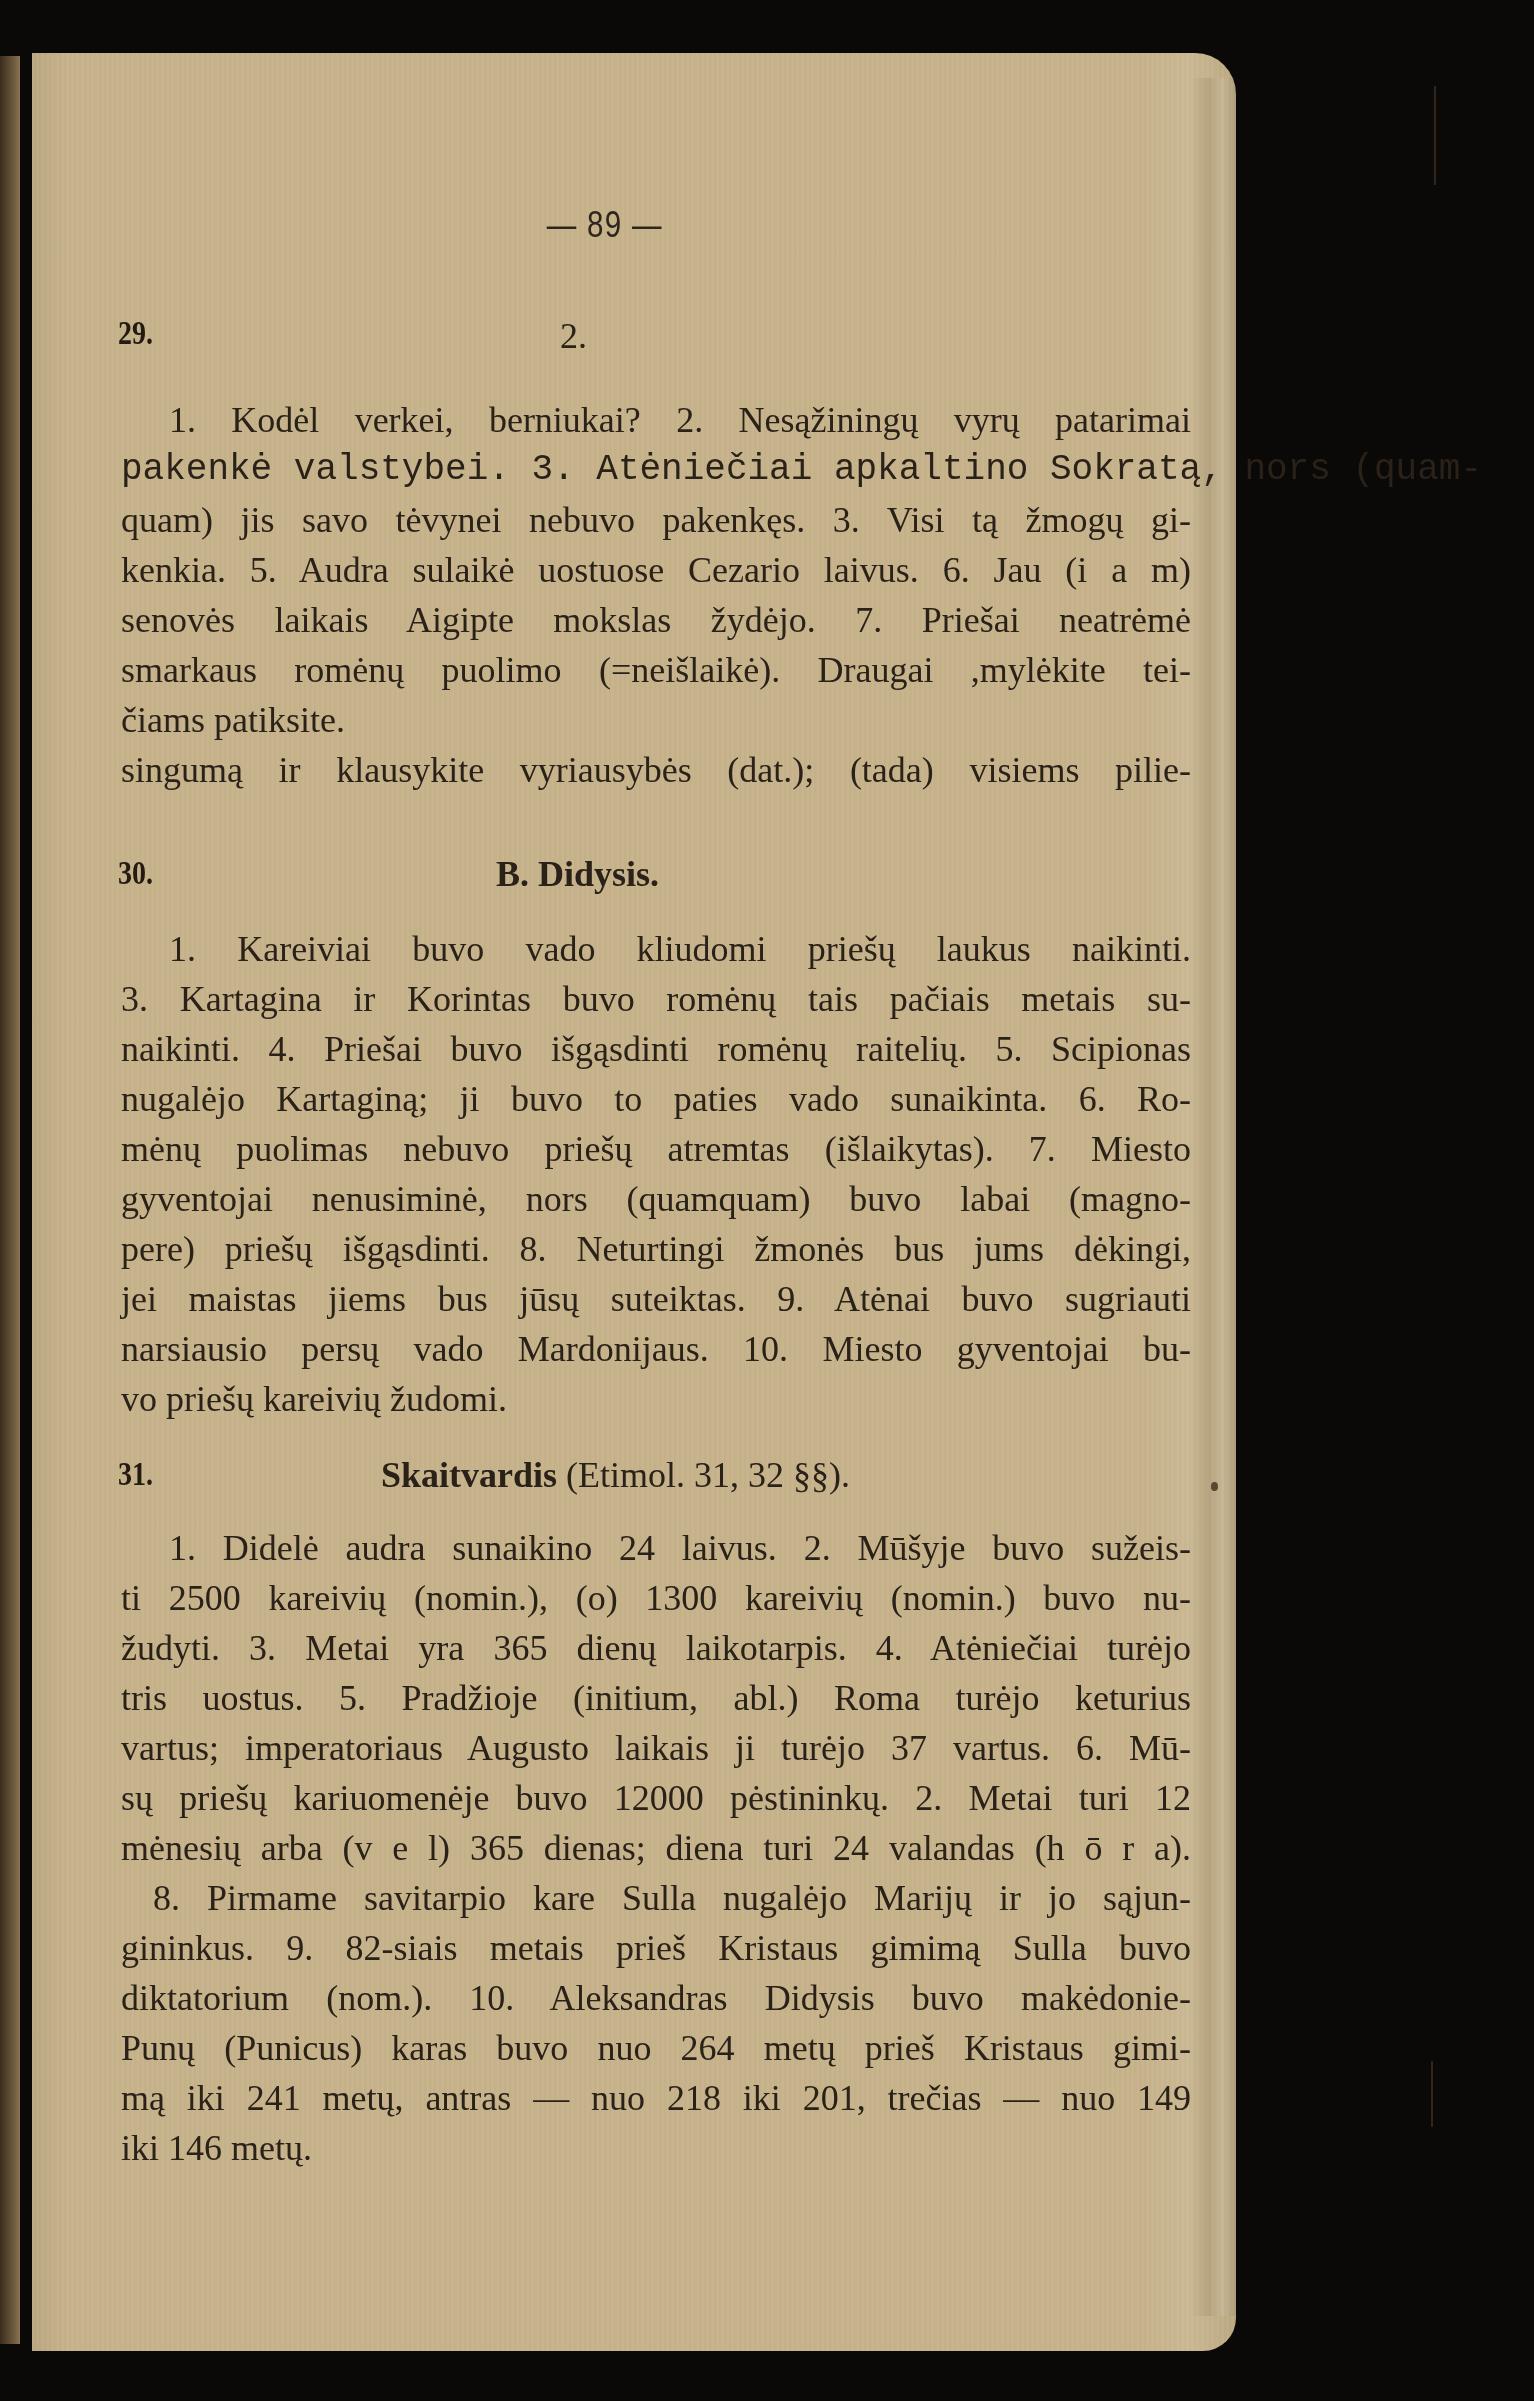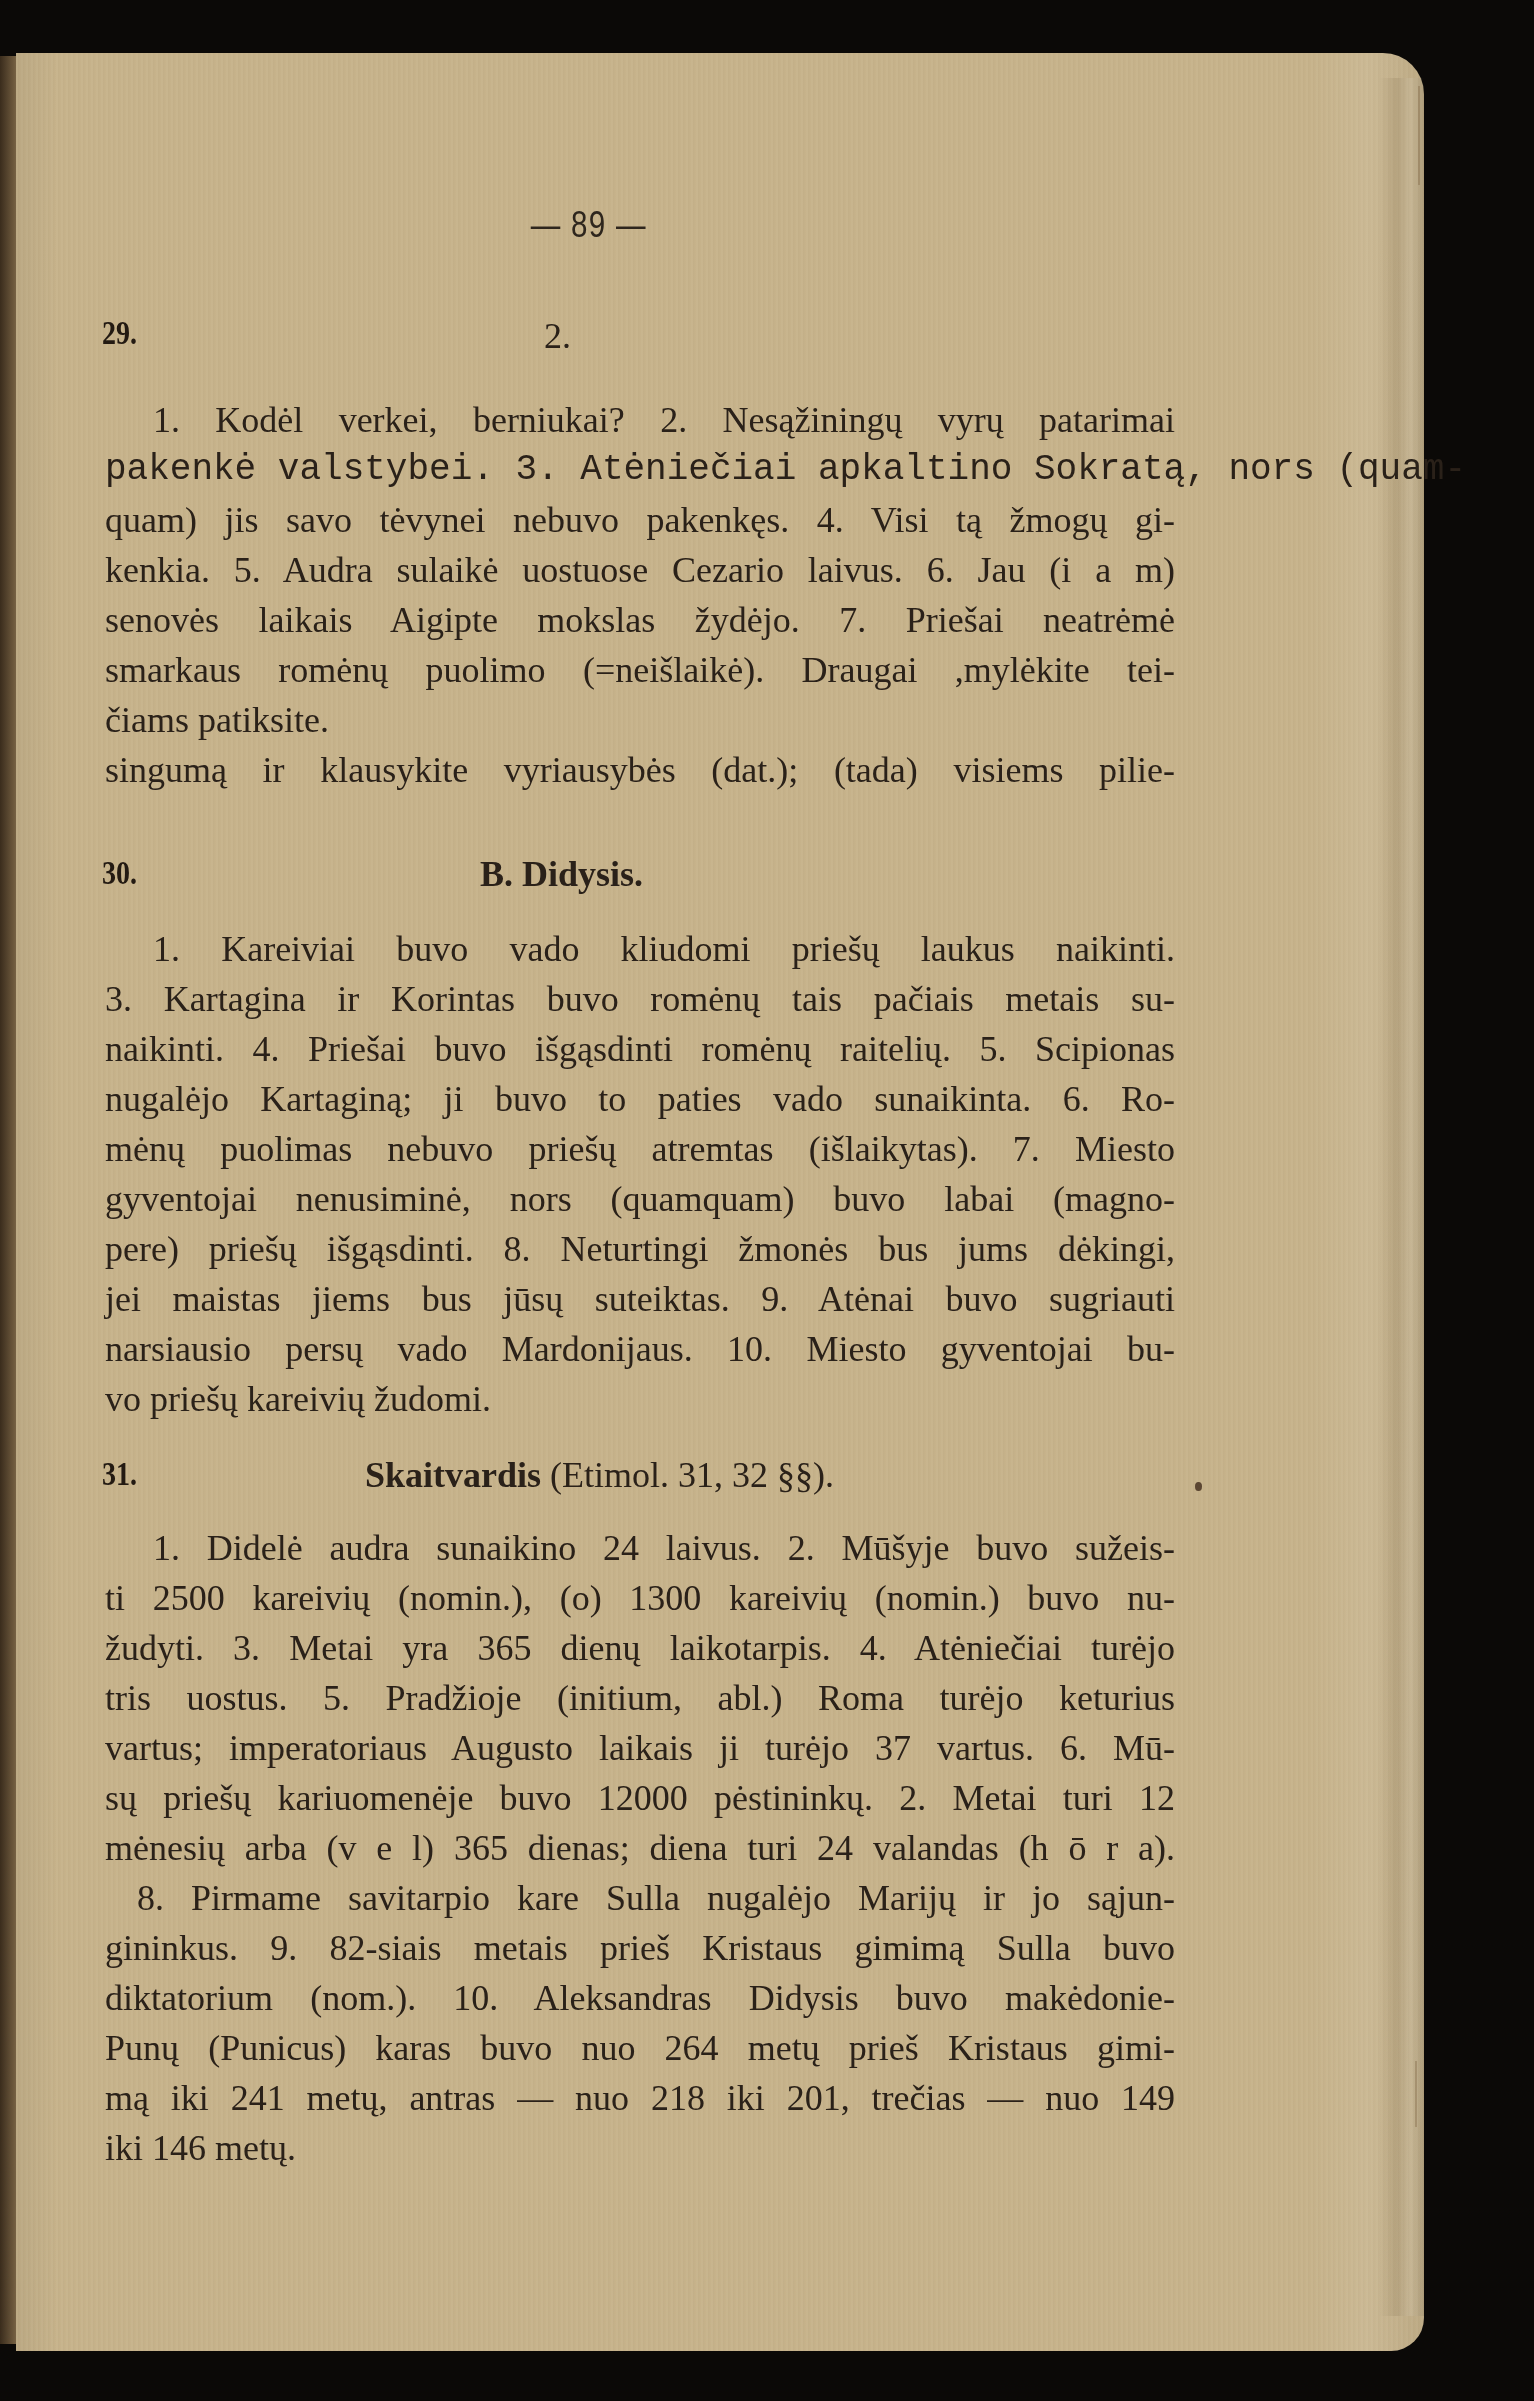--- a/index.html
+++ b/index.html
@@ -19,23 +19,23 @@
     .spine-strip {
       position: absolute;
       left: 0;
       top: 56px;
       width: 20px;
       height: 2288px;
       background: linear-gradient(90deg, #3a2c1c 0%, #6e5a3e 70%, #8a7452 100%);
     }
     .page {
       position: absolute;
-      left: 16px;
+      left: 32px;
       top: 53px;
-      width: 1408px;
+      width: 1204px;
       height: 2298px;
       background: #c7b38b;
       background-image:
         linear-gradient(90deg, rgba(0,0,0,0.06) 0%, rgba(0,0,0,0) 3%, rgba(0,0,0,0) 92%, rgba(255,255,255,0.08) 96%, rgba(0,0,0,0.05) 100%),
         repeating-linear-gradient(90deg, rgba(255,255,255,0.025) 0px, rgba(255,255,255,0.025) 1.6px, rgba(0,0,0,0.02) 2.5px, rgba(0,0,0,0) 5px);
       border-top-right-radius: 41px;
       border-bottom-right-radius: 33px;
       border-bottom-left-radius: 0 49px;
     }
     .page-edge {
@@ -133,21 +133,21 @@
         <span class="num">— 89 —</span>
       </div>
 
       <div class="section-num" style="left:86px; top:262px;">29.</div>
       <div class="section-title" style="left:528px; top:262px;">
         <span>2.</span>
       </div>
       <div class="para" style="top:342px;">
         <span class="line indent" style="text-align-last: justify;">1. Kodėl verkei, berniukai? 2. Nesąžiningų vyrų patarimai</span>
         <span class="line" style="text-align-last: justify; font-family: Liberation Mono, monospace;">pakenkė valstybei. 3. Atėniečiai apkaltino Sokratą, nors (quam-</span>
-        <span class="line" style="text-align-last: justify;">quam) jis savo tėvynei nebuvo pakenkęs. 4. Visi tą žmogų gi-</span>
+        <span class="line" style="text-align-last: justify;">quam) jis savo tėvynei nebuvo pakenkęs. 3. Visi tą žmogų gi-</span>
         <span class="line" style="text-align-last: justify;">kenkia. 5. Audra sulaikė uostuose Cezario laivus. 6. Jau (i a m)</span>
         <span class="line" style="text-align-last: justify;">senovės laikais Aigipte mokslas žydėjo. 7. Priešai neatrėmė</span>
         <span class="line" style="text-align-last: justify;">smarkaus romėnų puolimo (=neišlaikė). Draugai ,mylėkite tei-</span>
         <span class="line last">čiams patiksite.</span>
         <span class="line" style="text-align-last: justify;">singumą ir klausykite vyriausybės (dat.); (tada) visiems pilie-</span>
       </div>
 
       <div class="section-num" style="left:86px; top:802px;">30.</div>
       <div class="section-title" style="left:464px; top:800px;">
         <b>B. Didysis.</b>

